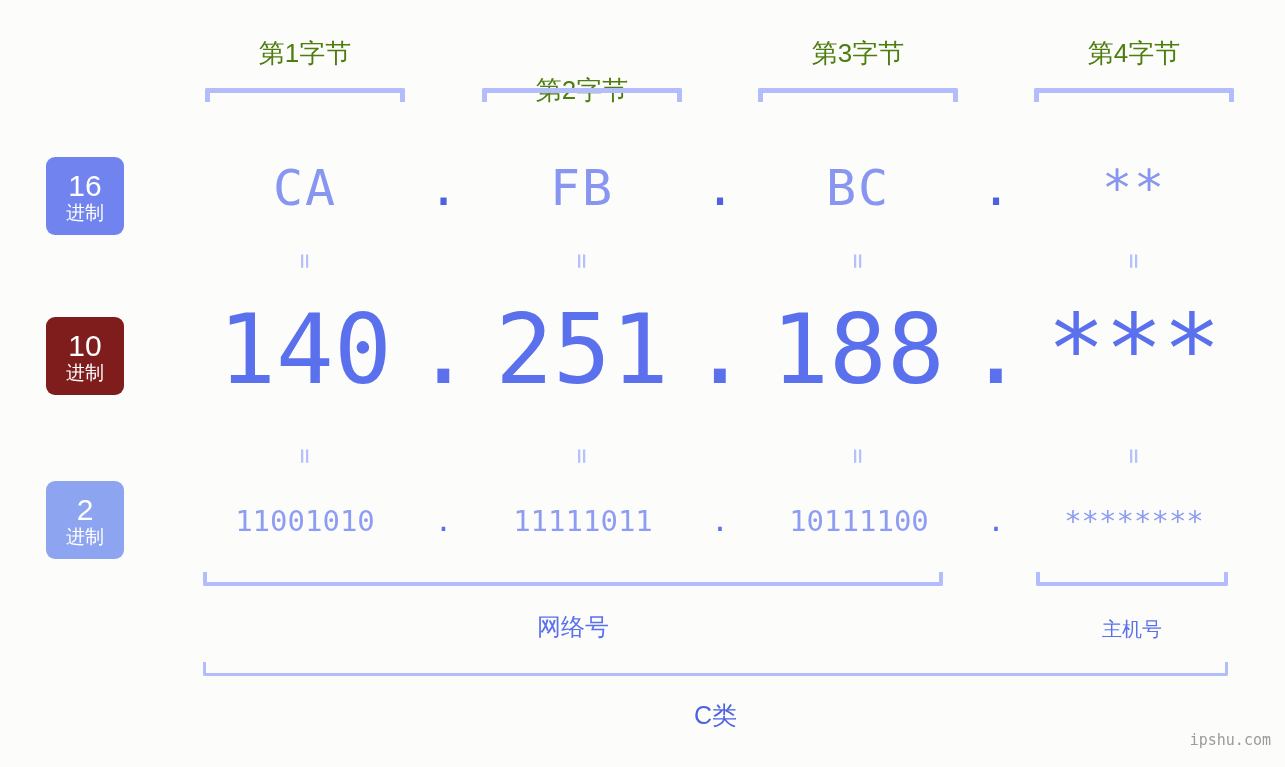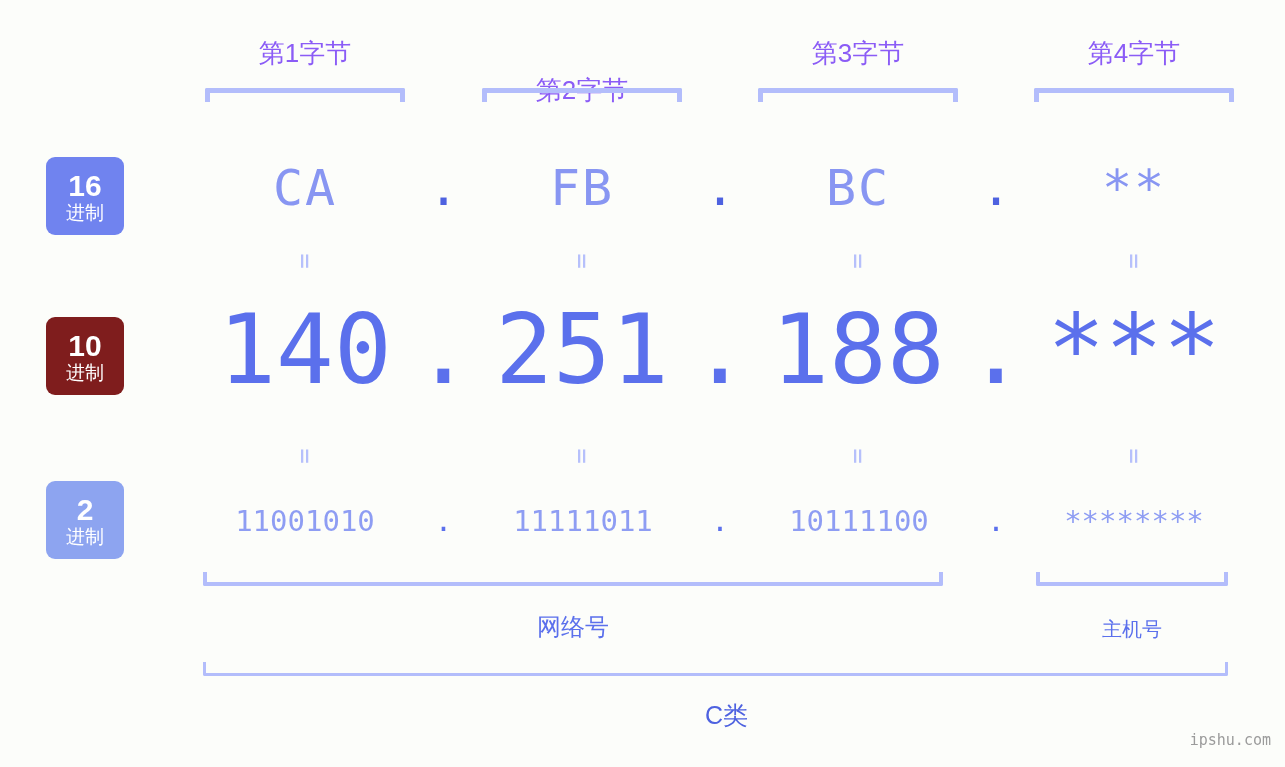--- a/index.html
+++ b/index.html
@@ -23,21 +23,21 @@
   }
 
   
   .byte-label {
     position: absolute;
     top: 36px;
     height: 34px;
     line-height: 34px;
     text-align: center;
     font-size: 26px;
-    color: #8b5cf6;
+    color: #4d7c0f;
     font-family: "Liberation Sans", sans-serif;
     white-space: nowrap;
   }
 
   
   .bracket-down {
     position: absolute;
     border: 5px solid #b3bdfb;
     border-bottom: none;
     height: 14px;
@@ -67,21 +67,21 @@
     color: #ffffff;
     display: flex;
     flex-direction: column;
     align-items: center;
     justify-content: center;
     font-family: "Liberation Sans", sans-serif;
     line-height: 1;
   }
   .badge .num {
     font-size: 30px;
-    font-weight: 700;
+    font-weight: 400;
     letter-spacing: 0px;
     margin-bottom: 2px;
   }
   .badge .sub {
     font-size: 19px;
     font-weight: 400;
   }
 
   
   .hex-val {
@@ -259,17 +259,17 @@
   <div class="bin-dot" style="left:958px;width:76px;">.</div>
   <div class="bin-val" style="left:1029px;width:210px;">********</div>
 
   <div class="bracket-up" style="left:203px;top:572px;width:740px;"></div>
   <div class="bracket-up" style="left:1036px;top:572px;width:192px;"></div>
 
   <div class="section-label" style="left:203px;top:610px;width:740px;">网络号</div>
   <div class="section-label" style="left:1036px;top:612px;width:192px;font-size:20px;">主机号</div>
 
   <div class="bracket-up thin" style="left:203px;top:662px;width:1025px;"></div>
-  <div class="class-label" style="left:214px;top:697px;width:1025px;">C类</div>
+  <div class="class-label" style="left:203px;top:697px;width:1025px;">C类</div>
 
   <div class="watermark">ipshu.com</div>
 
 </div>
 
 </body></html>

